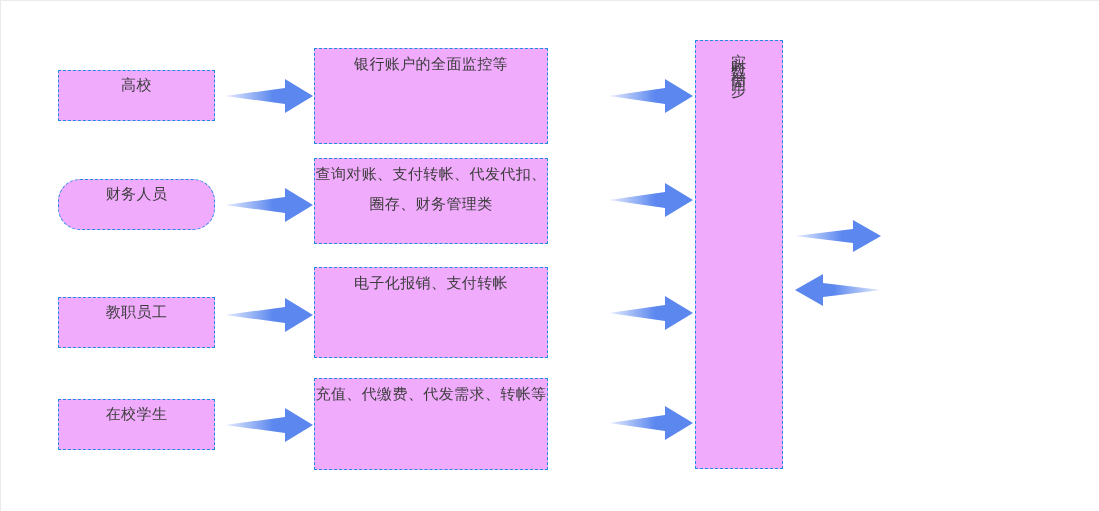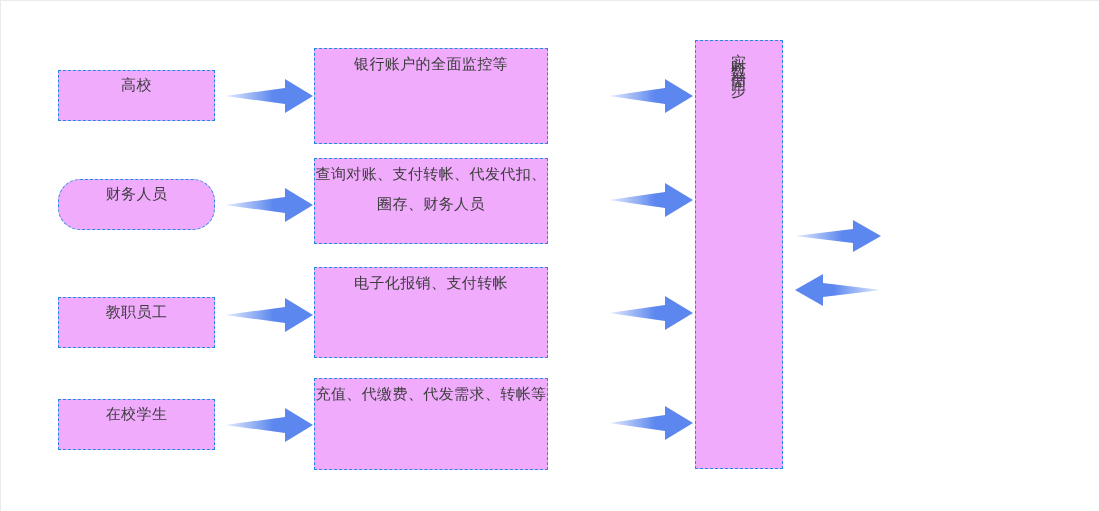--- a/index.html
+++ b/index.html
@@ -167,21 +167,21 @@
   <div class="dbox actor" style="left:57px; top:398px;">
     <span class="txt">在校学生</span>
   </div>
 
   <div class="dbox service" style="left:313px; top:47px; height:96px;">
     <span class="txt">银行账户的全面监控等</span>
   </div>
 
   <div class="dbox service" style="left:313px; top:157px; height:86px;">
     <span class="txt">查询对账、支付转帐、代发代扣、
-圈存、财务人员</span>
+圈存、财务管理类</span>
   </div>
 
   <div class="dbox service" style="left:313px; top:266px; height:91px;">
     <span class="txt">电子化报销、支付转帐</span>
   </div>
 
   <div class="dbox service" style="left:313px; top:377px; height:92px;">
     <span class="txt">充值、代缴费、代发需求、转帐等</span>
   </div>
 

